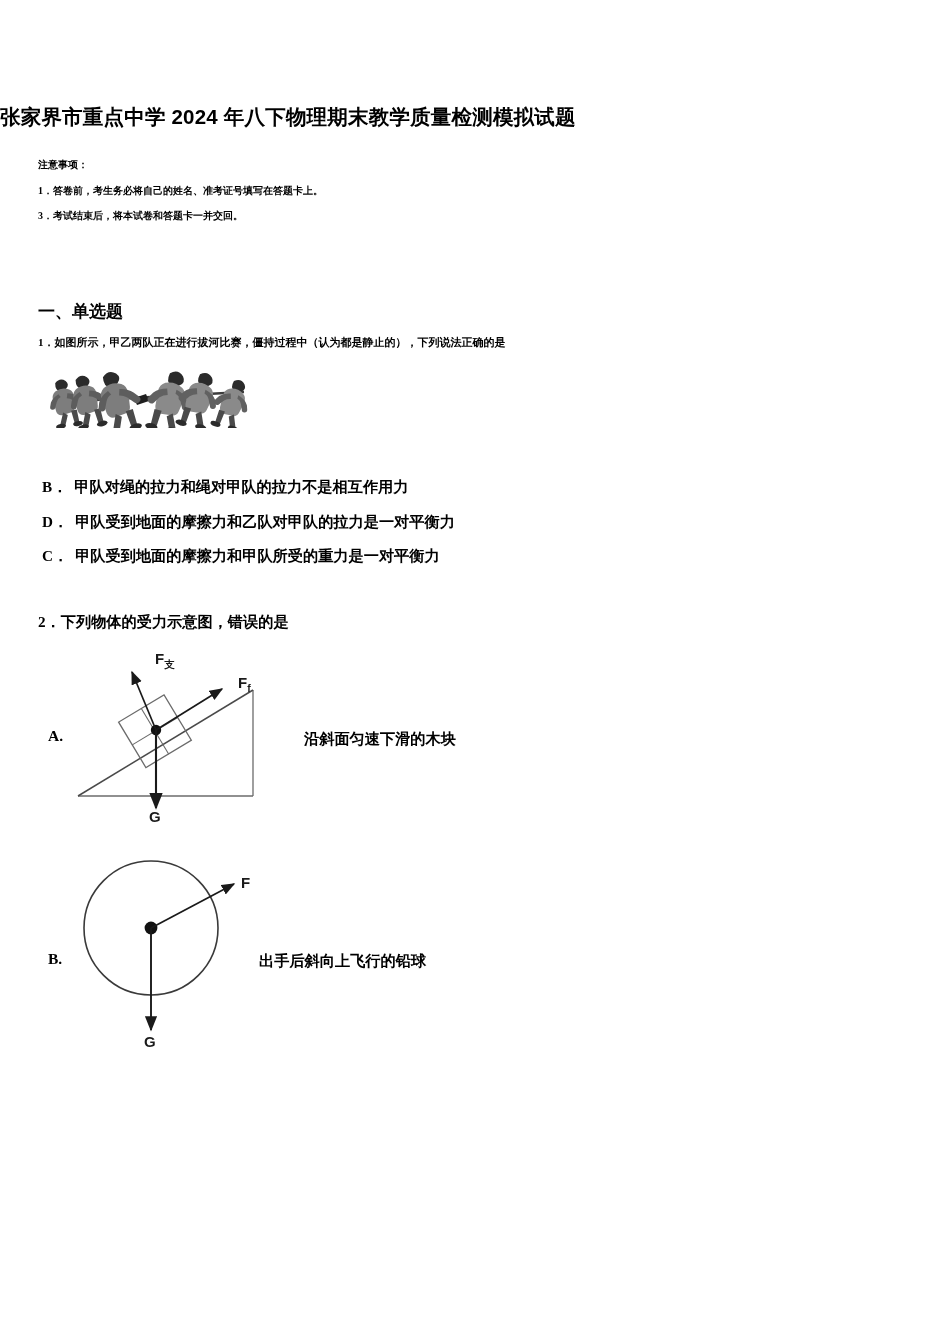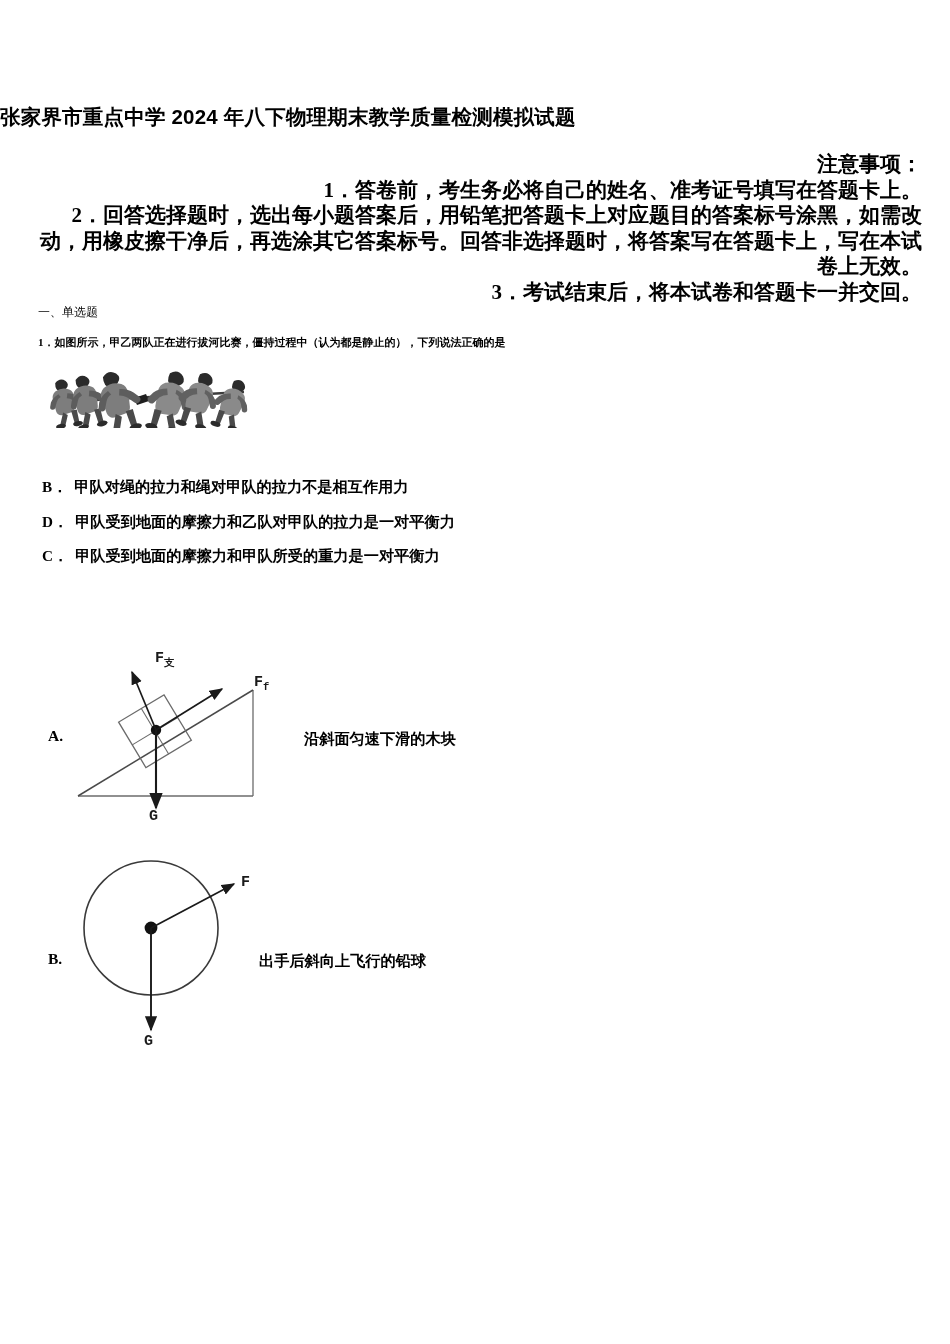--- a/index.html
+++ b/index.html
@@ -38,36 +38,35 @@
     color: #000;
     white-space: nowrap;
   }
 
   
   .notice {
     position: absolute;
     left: 38px;
     top: 152px;
     width: 884px;
-    font-size: 21px;
+    font-size: 10px;
     font-weight: bold;
     line-height: 25.5px;
     color: #000;
-    text-align: right;
   }
   .notice-line { white-space: normal; }
   .notice-head { margin-bottom: 0px; }
 
   
   .section-head {
     position: absolute;
     left: 38px;
     top: 300px;
-    font-size: 12px;
-    font-weight: normal;
+    font-size: 17px;
+    font-weight: bold;
     line-height: 24px;
   }
 
   
   .q1-stem {
     position: absolute;
     left: 38px;
     top: 330px;
     font-size: 11px;
     font-weight: bold;
@@ -129,42 +128,41 @@
     white-space: nowrap;
   }
 
   .fig {
     position: absolute;
   }
   .fig svg { display: block; overflow: visible; }
 
   .lbl {
     position: absolute;
-    font-family: Liberation Mono, monospace;
+    font-family: Liberation Sans, sans-serif;
     font-weight: bold;
     font-size: 15px;
     color: #1a1a1a;
     text-align: center;
   }
   .lbl .sub {
     font-size: 10.5px;
     vertical-align: sub;
   }
 </style>
 </head>
 <body>
 
 <div class="page">
 
   <div class="doc-title">张家界市重点中学 2024 年八下物理期末教学质量检测模拟试题</div>
 
   <div class="notice">
     <div class="notice-line notice-head">注意事项：</div>
     <div class="notice-line">1．答卷前，考生务必将自己的姓名、准考证号填写在答题卡上。</div>
-    <div class="notice-line">2．回答选择题时，选出每小题答案后，用铅笔把答题卡上对应题目的答案标号涂黑，如需改动，用橡皮擦干净后，再选涂其它答案标号。回答非选择题时，将答案写在答题卡上，写在本试卷上无效。</div>
     <div class="notice-line">3．考试结束后，将本试卷和答题卡一并交回。</div>
   </div>
 
   <div class="section-head">一、单选题</div>
 
   <div class="q1-stem">
     <span>1．</span><span>如图所示，甲乙两队正在进行拔河比赛，僵持过程中（认为都是静止的），下列说法正确的是</span>
   </div>
 
   <div class="tug-img">
@@ -222,20 +220,23 @@
       <span class="opt-key">B．</span><span>甲队对绳的拉力和绳对甲队的拉力不是相互作用力</span>
     </div>
     <div class="opt-row">
       <span class="opt-key">D．</span><span>甲队受到地面的摩擦力和乙队对甲队的拉力是一对平衡力</span>
     </div>
     <div class="opt-row">
       <span class="opt-key">C．</span><span>甲队受到地面的摩擦力和甲队所受的重力是一对平衡力</span>
     </div>
   </div>
 
+  <div class="q2-stem">
+    <span>2．</span><span>下列物体的受力示意图，错误的是</span>
+  </div>
 
   <div class="choice-label" style="left:48px; top:727px;">A.</div>
 
   <div class="fig" style="left:70px; top:648px;">
     <svg width="200" height="190" viewBox="0 0 200 190">
       <defs>
         <marker id="ah" markerWidth="9" markerHeight="9" refX="7.2" refY="3.2" orient="auto">
           <path d="M0,0 L8,3.2 L0,6.4 z" fill="#1a1a1a"></path>
         </marker>
       </defs>
@@ -256,21 +257,21 @@
 
       <path d="M86 82 L152 41" stroke="#1a1a1a" stroke-width="1.7" fill="none" marker-end="url(#ah)"></path>
 
       <path d="M86 82 L86 160" stroke="#1a1a1a" stroke-width="2.1" fill="none" marker-end="url(#ah)"></path>
     </svg>
   </div>
 
   <div class="lbl" style="left:155px; top:650px;">
     <span>F</span><span class="sub">支</span>
   </div>
-  <div class="lbl" style="left:238px; top:674px;margin-left:16px;">
+  <div class="lbl" style="left:238px; top:674px;">
     <span>F</span><span class="sub">f</span>
   </div>
   <div class="lbl" style="left:149px; top:808px;">G</div>
 
   <div class="choice-caption" style="left:283px; top:729px;margin-left:21px;">沿斜面匀速下滑的木块</div>
 
   <div class="choice-label" style="left:48px; top:950px;">B.</div>
 
   <div class="fig" style="left:70px; top:852px;">
     <svg width="220" height="200" viewBox="0 0 220 200">

